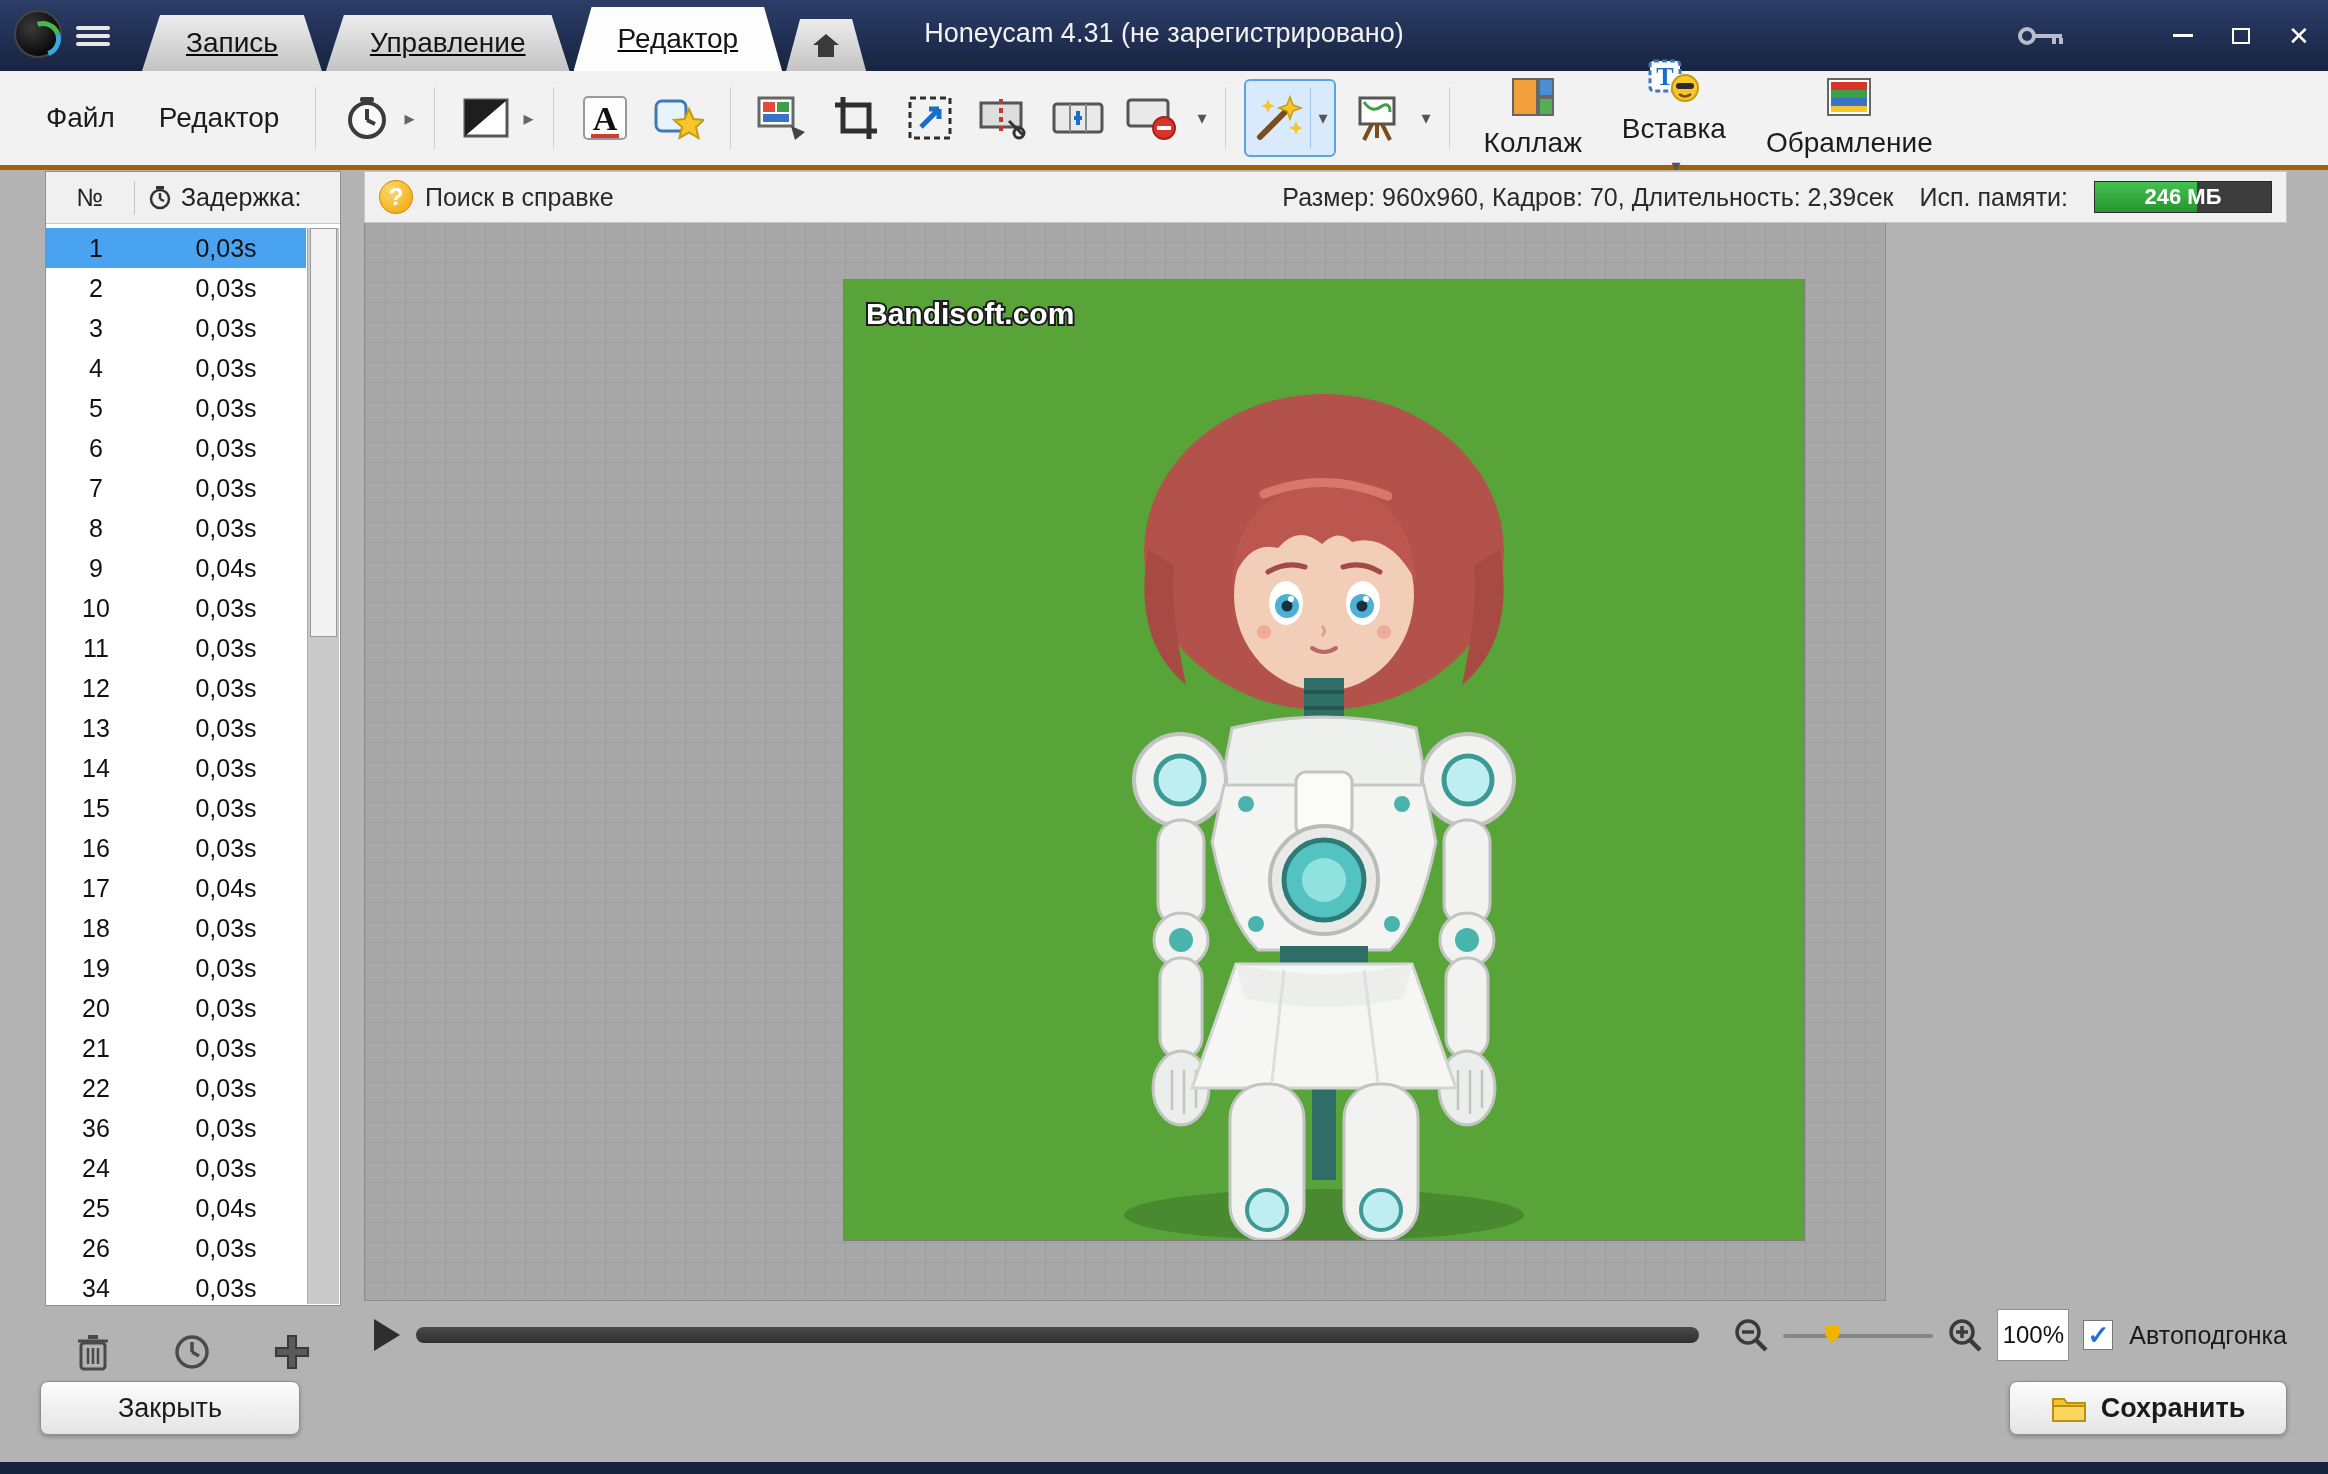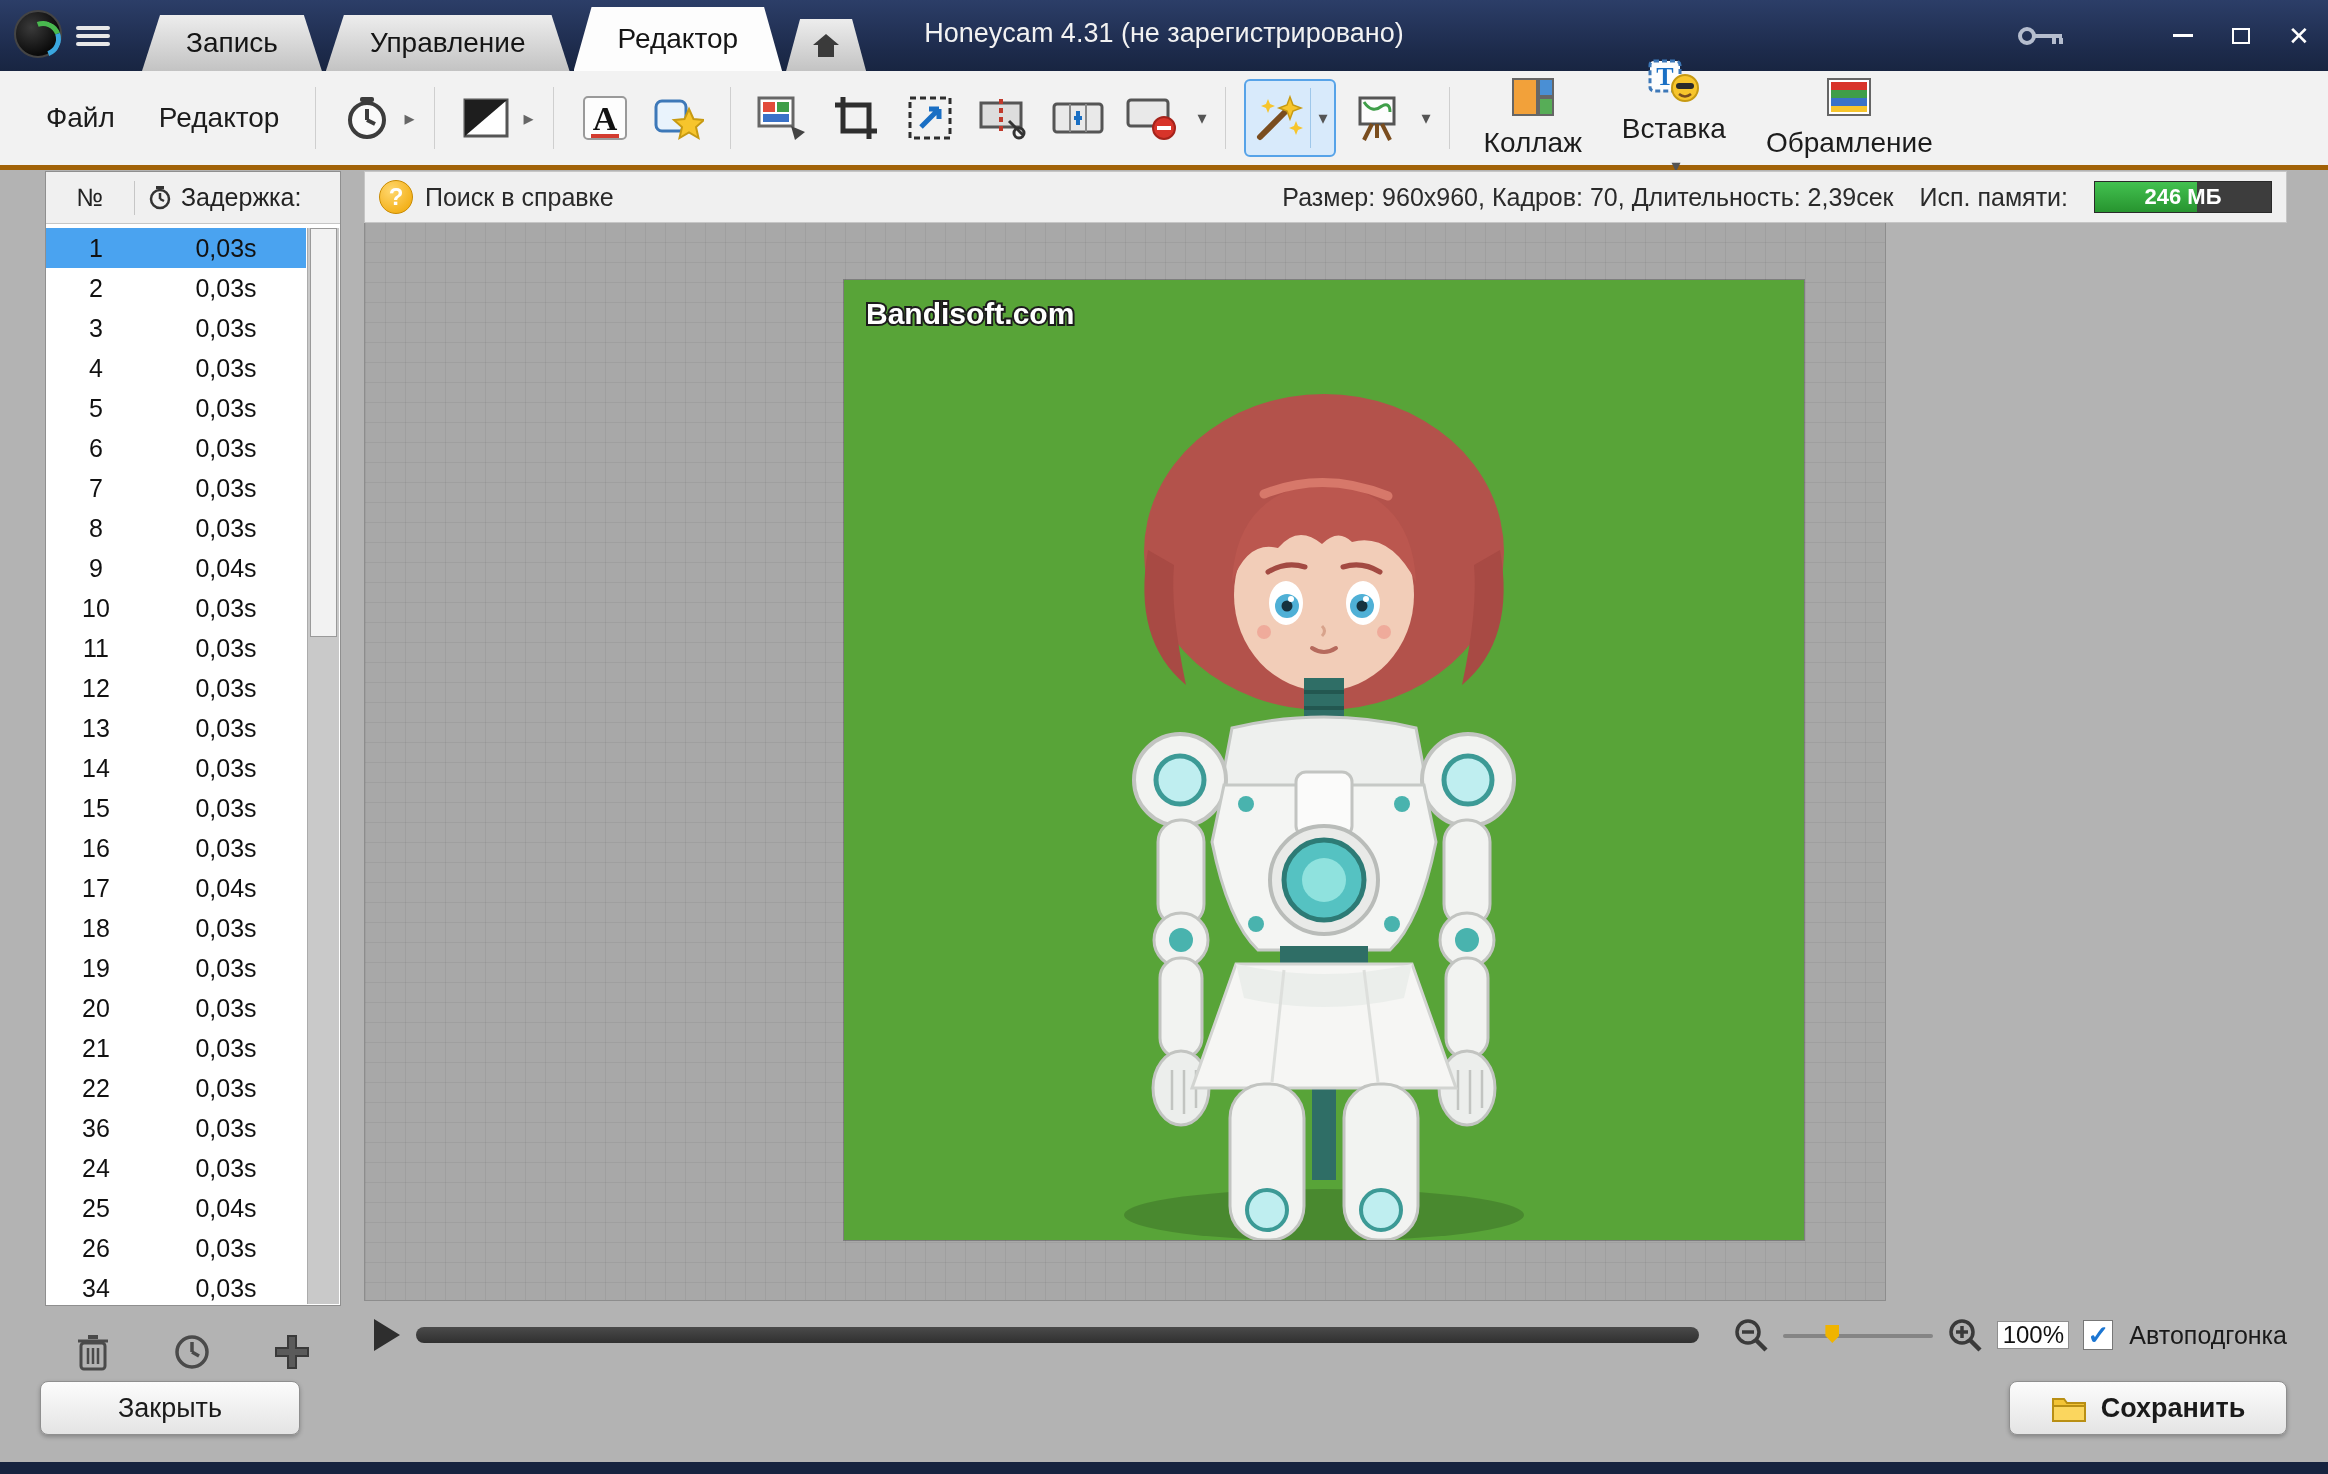--- a/index.html
+++ b/index.html
@@ -19,21 +19,21 @@
   .logo-btn { position:absolute; left:14px; top:10px; width:48px; height:48px; border-radius:50%;
     background:radial-gradient(circle at 35% 35%, #3a3a3a 0%, #0a0a0a 70%);
     border:2px solid #444; }
   .logo-btn::after { content:""; position:absolute; left:9px; top:9px; width:26px; height:26px;
     border-radius:50%; border:5px solid transparent;
     border-top-color:#49b84f; border-right-color:#3aa7e0; transform:rotate(25deg); }
   .hamburger { position:absolute; left:76px; top:22px; width:34px; height:28px; display:flex;
     flex-direction:column; justify-content:space-between; padding:4px 0; }
   .hamburger i { display:block; height:4px; background:#e8e8e8; border-radius:2px; }
 
-  .tabs { position:absolute; left:142px; bottom:0; display:flex; align-items:flex-end; }
+  .tabs { position:absolute; left:142px; bottom:0; display:flex; align-items:flex-end;text-decoration:underline; }
   .tab {
     height:56px; margin-right:4px; padding:0 44px; display:flex; align-items:center;
     font-size:28px; color:#151515;
     background:linear-gradient(180deg,#ededed 0%,#c3c3c3 100%);
     clip-path:polygon(18px 0, calc(100% - 18px) 0, 100% 100%, 0 100%);
   }
   .tab.active {
     height:64px; background:#fdfdfd; font-weight:normal; z-index:3;
   }
   .tab-home { height:52px; padding:0 26px; display:flex; align-items:center;
@@ -123,21 +123,21 @@
   .play-btn { width:46px; height:46px; display:flex; align-items:center; justify-content:center; }
   .play-tri { width:0; height:0; border-left:26px solid #2e2e2e; border-top:16px solid transparent;
     border-bottom:16px solid transparent; }
   .seekbar { flex:1; height:16px; background:linear-gradient(180deg,#4a4a4a,#303030);
     border-radius:8px; margin:0 34px 0 6px; }
   .zoom-cluster { display:flex; align-items:center; gap:14px; }
   .zslider { position:relative; width:150px; height:28px; }
   .zslider .track { position:absolute; left:0; right:0; top:13px; height:4px; background:#858585; border-radius:2px; }
   .zslider .marker { position:absolute; top:4px; left:28%; width:14px; height:18px;
     background:#f0b400; clip-path:polygon(0 0,100% 0,100% 60%,50% 100%,0 60%); }
-  .zoom-box { width:72px; height:28px; background:#fff; border:1px solid #8f8f8f;
+  .zoom-box { width:72px; height:52px; background:#fff; border:1px solid #8f8f8f;
     display:flex; align-items:center; justify-content:center; font-size:24px; color:#111; }
   .checkbox { width:30px; height:30px; background:#fff; border:1px solid #777;
     display:flex; align-items:center; justify-content:center; color:#1c76d2; font-size:26px; font-weight:bold; }
   .autofit-label { font-size:25px; color:#1a1a1a; margin-left:2px; }
 
   
   .btn { position:absolute; height:54px; border-radius:8px;
     background:linear-gradient(180deg,#fcfcfc,#e4e4e4); border:1px solid #8f8f8f;
     box-shadow:0 2px 4px rgba(0,0,0,0.25);
     display:flex; align-items:center; justify-content:center; gap:14px;

